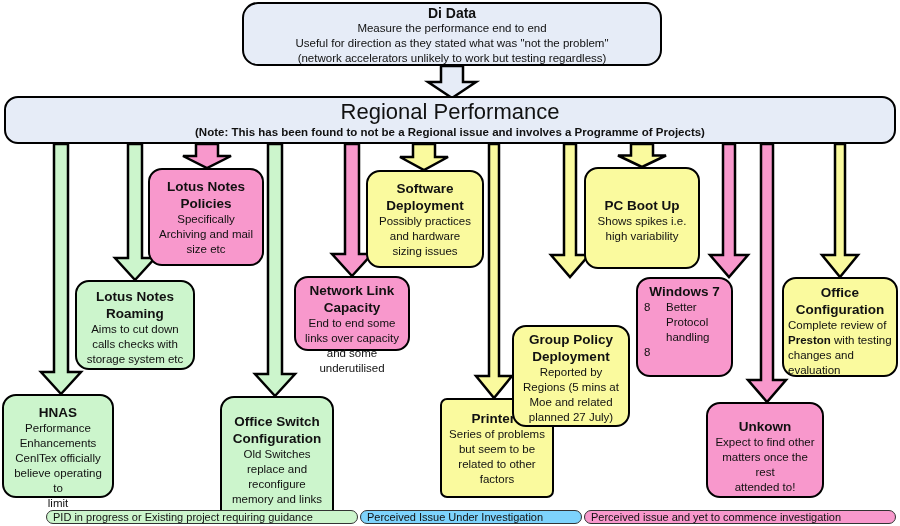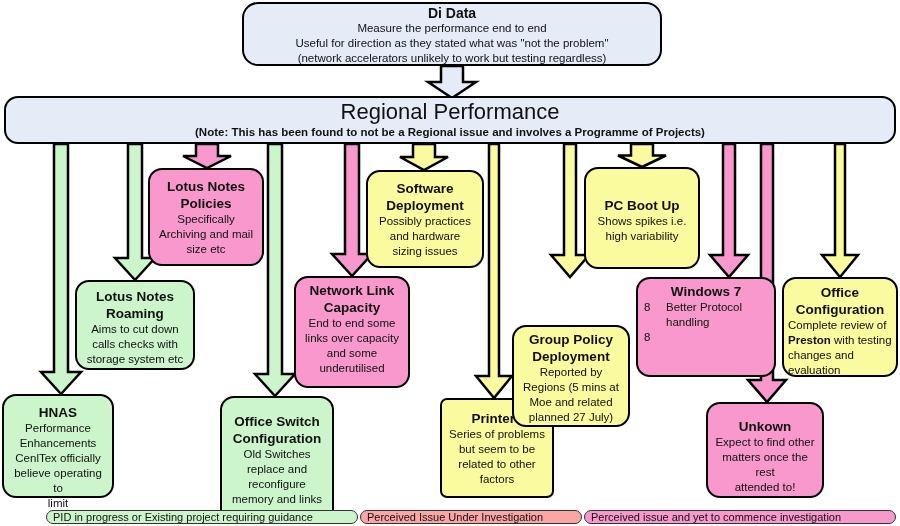--- a/index.html
+++ b/index.html
@@ -83,21 +83,21 @@
 
 <div class="box green" style="left:220px;top:396px;width:114px;height:128px;padding-top:15px;">
   <span class="t">Office Switch</span>
   <span class="t">Configuration</span>
   <span class="d">Old Switches</span>
   <span class="d">replace and</span>
   <span class="d">reconfigure</span>
   <span class="d">memory and links</span>
 </div>
 
-<div class="box pink" style="left:294px;top:276px;width:116px;height:112px;padding-top:4px;">
+<div class="box pink" style="left:294px;top:276px;width:116px;height:75px;padding-top:4px;">
   <span class="t">Network Link</span>
   <span class="t">Capacity</span>
   <span class="d">End to end some</span>
   <span class="d">links over capacity</span>
   <span class="d">and some</span>
   <span class="d">underutilised</span>
 </div>
 
 <div class="box yellow" style="left:366px;top:170px;width:118px;height:98px;padding-top:8px;">
   <span class="t">Software</span>
@@ -123,21 +123,21 @@
   <span class="d">Moe and related</span>
   <span class="d">planned 27 July)</span>
 </div>
 
 <div class="box yellow" style="left:584px;top:167px;width:116px;height:102px;padding-top:28px;">
   <span class="t">PC Boot Up</span>
   <span class="d">Shows spikes i.e.</span>
   <span class="d">high variability</span>
 </div>
 
-<div class="box pink" style="left:636px;top:277px;width:140px;height:100px;padding-top:4px;">
+<div class="box pink" style="left:636px;top:277px;width:97px;height:100px;padding-top:4px;">
   <span class="t">Windows 7</span>
   <div class="bul">
     <span class="b">8</span>
     <span>Better Protocol handling</span>
   </div>
   <div class="bul">
     <span class="b">8</span>
   </div>
 </div>
 
@@ -148,14 +148,14 @@
 </div>
 
 <div class="box pink" style="left:706px;top:402px;width:118px;height:96px;padding-top:14px;">
   <span class="t">Unkown</span>
   <span class="d">Expect to find other</span>
   <span class="d">matters once the rest</span>
   <span class="d">attended to!</span>
 </div>
 
 <div class="legend" style="left:46px;width:312px;background:#ccf5cc;"><span>PID in progress or Existing project requiring guidance</span></div>
-<div class="legend" style="left:360px;width:222px;background:#fca5a5;"><span>Perceived Issue Under Investigation</span></div>
+<div class="legend" style="left:360px;width:222px;background:#7dd3fc;"><span>Perceived Issue Under Investigation</span></div>
 <div class="legend" style="left:584px;width:312px;background:#f898cc;"><span>Perceived issue and yet to commence investigation</span></div>
 
 </body></html>

